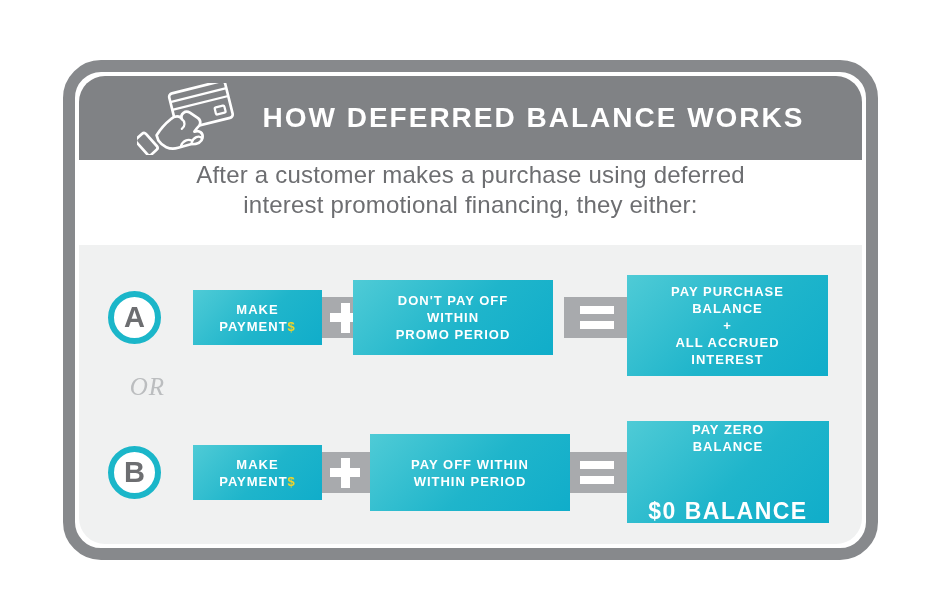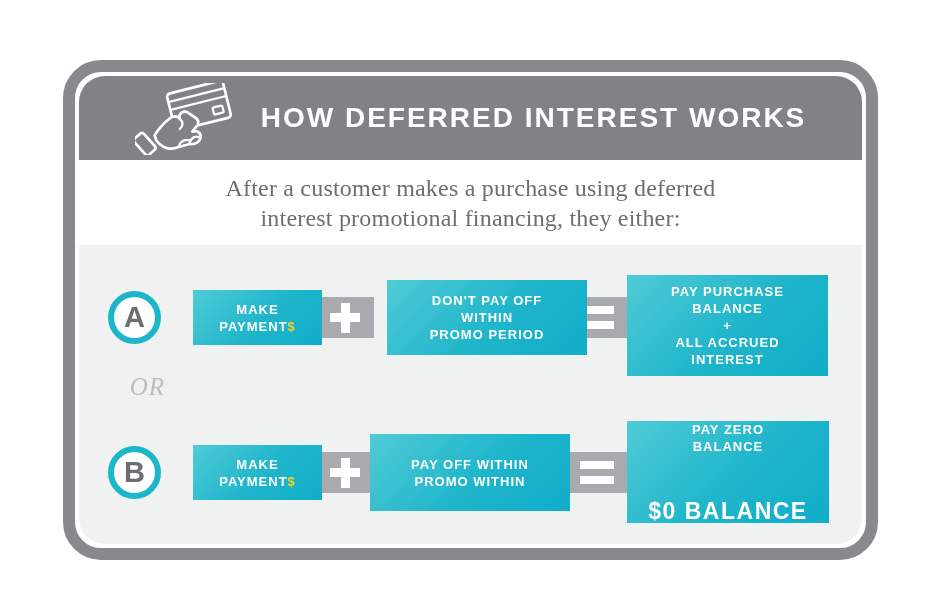--- a/index.html
+++ b/index.html
@@ -27,21 +27,21 @@
   }
   .header-icon { width:104px; height:72px; flex:0 0 auto; margin-top:2px; }
   .header-title {
     color:#ffffff; font-size:28px; font-weight:bold; letter-spacing:2px;
     white-space:nowrap;
   }
 
   
   .intro-band {
     flex:0 0 85px; background:#ffffff; display:flex;
-    align-items:center; justify-content:center; text-align:center;font-family:Liberation Serif, serif;
+    justify-content:center; text-align:center;
   }
   .intro-text {
     color:#6D6E71; font-size:24px; line-height:30px; white-space:pre-line;
     letter-spacing:0.2px;
   }
 
   
   .flow-area { flex:1 1 auto; background:#F0F1F1; position:relative; }
 
   .badge {
@@ -77,21 +77,21 @@
   .or-label {
     position:absolute; left:24px; top:128px; width:62px; text-align:right;
     font-family:"Liberation Serif", serif; font-style:italic;
     color:#BBBDBF; font-size:25px; letter-spacing:1px; z-index:2;
   }
 
   
   .badge-a  { left:29px;  top:46px;  }
   .box-a1   { left:114px; top:45px;  width:129px; height:55px; }
   .op-a1    { left:237px; top:52px;  width:58px;  height:41px; }
-  .box-a2   { left:308px; top:35px;  width:200px; height:75px; }
+  .box-a2   { left:274px; top:35px;  width:200px; height:75px; }
   .op-a2    { left:485px; top:52px;  width:66px;  height:41px; }
   .box-a3   { left:548px; top:22px;  width:201px; height:101px;margin-top:8px; }
 
   
   .badge-b  { left:29px;  top:201px; }
   .box-b1   { left:114px; top:200px; width:129px; height:55px; }
   .op-b1    { left:237px; top:207px; width:58px;  height:41px; }
   .box-b2   { left:291px; top:189px; width:200px; height:77px; }
   .op-b2    { left:485px; top:207px; width:66px;  height:41px; }
   .box-b3   { left:548px; top:176px; width:202px; height:102px;justify-content:space-between; }
@@ -112,21 +112,21 @@
             <rect x="84" y="31" width="11" height="8" rx="1.5" stroke-width="2.5"></rect>
           </g>
           <g fill="#808285" stroke="#ffffff" stroke-width="3" stroke-linejoin="round" stroke-linecap="round">
             <rect x="2" y="56" width="14" height="24" rx="3" transform="rotate(-42 9 68)"></rect>
             <path d="M20 58 C25 50 31 44 36 40 C40 36 46 36 48 40 C46 34 52 30 57 33 L66 39 C70 42 69 47 65 50 L62 54 C68 52 72 56 71 61 C70 66 64 68 58 68 L44 72 C34 75 26 70 22 64 Z"></path>
             <path d="M48 40 C52 43 52 48 48 51" fill="none" stroke-width="2.5"></path>
             <path d="M47 70 C49 64 55 62 59 64" fill="none" stroke-width="2.5"></path>
             <path d="M59 66 C61 60 67 58 70 61" fill="none" stroke-width="2.5"></path>
           </g>
         </svg>
-        <div class="header-title">HOW DEFERRED INTEREST WORKS</div>
+        <div class="header-title">HOW DEFERRED BALANCE WORKS</div>
       </div>
 
       <div class="intro-band">
         <div class="intro-text">After a customer makes a purchase using deferred
 interest promotional financing, they either:</div>
       </div>
 
       <div class="flow-area">
 
         <div class="badge badge-a">
@@ -165,21 +165,21 @@
         </div>
         <div class="tealbox box-b1">
           <div><span>MAKE
 PAYMENT</span><span class="accent-dollar">$</span></div>
         </div>
         <div class="op op-b1">
           <span class="plus-glyph"></span>
         </div>
         <div class="tealbox box-b2">
           <div>PAY OFF WITHIN
-PROMO WITHIN</div>
+WITHIN PERIOD</div>
         </div>
         <div class="op op-b2">
           <span class="eq-glyph">
               <i></i>
               <i></i>
             </span>
         </div>
         <div class="tealbox box-b3">
           <div>PAY ZERO
 BALANCE</div>

